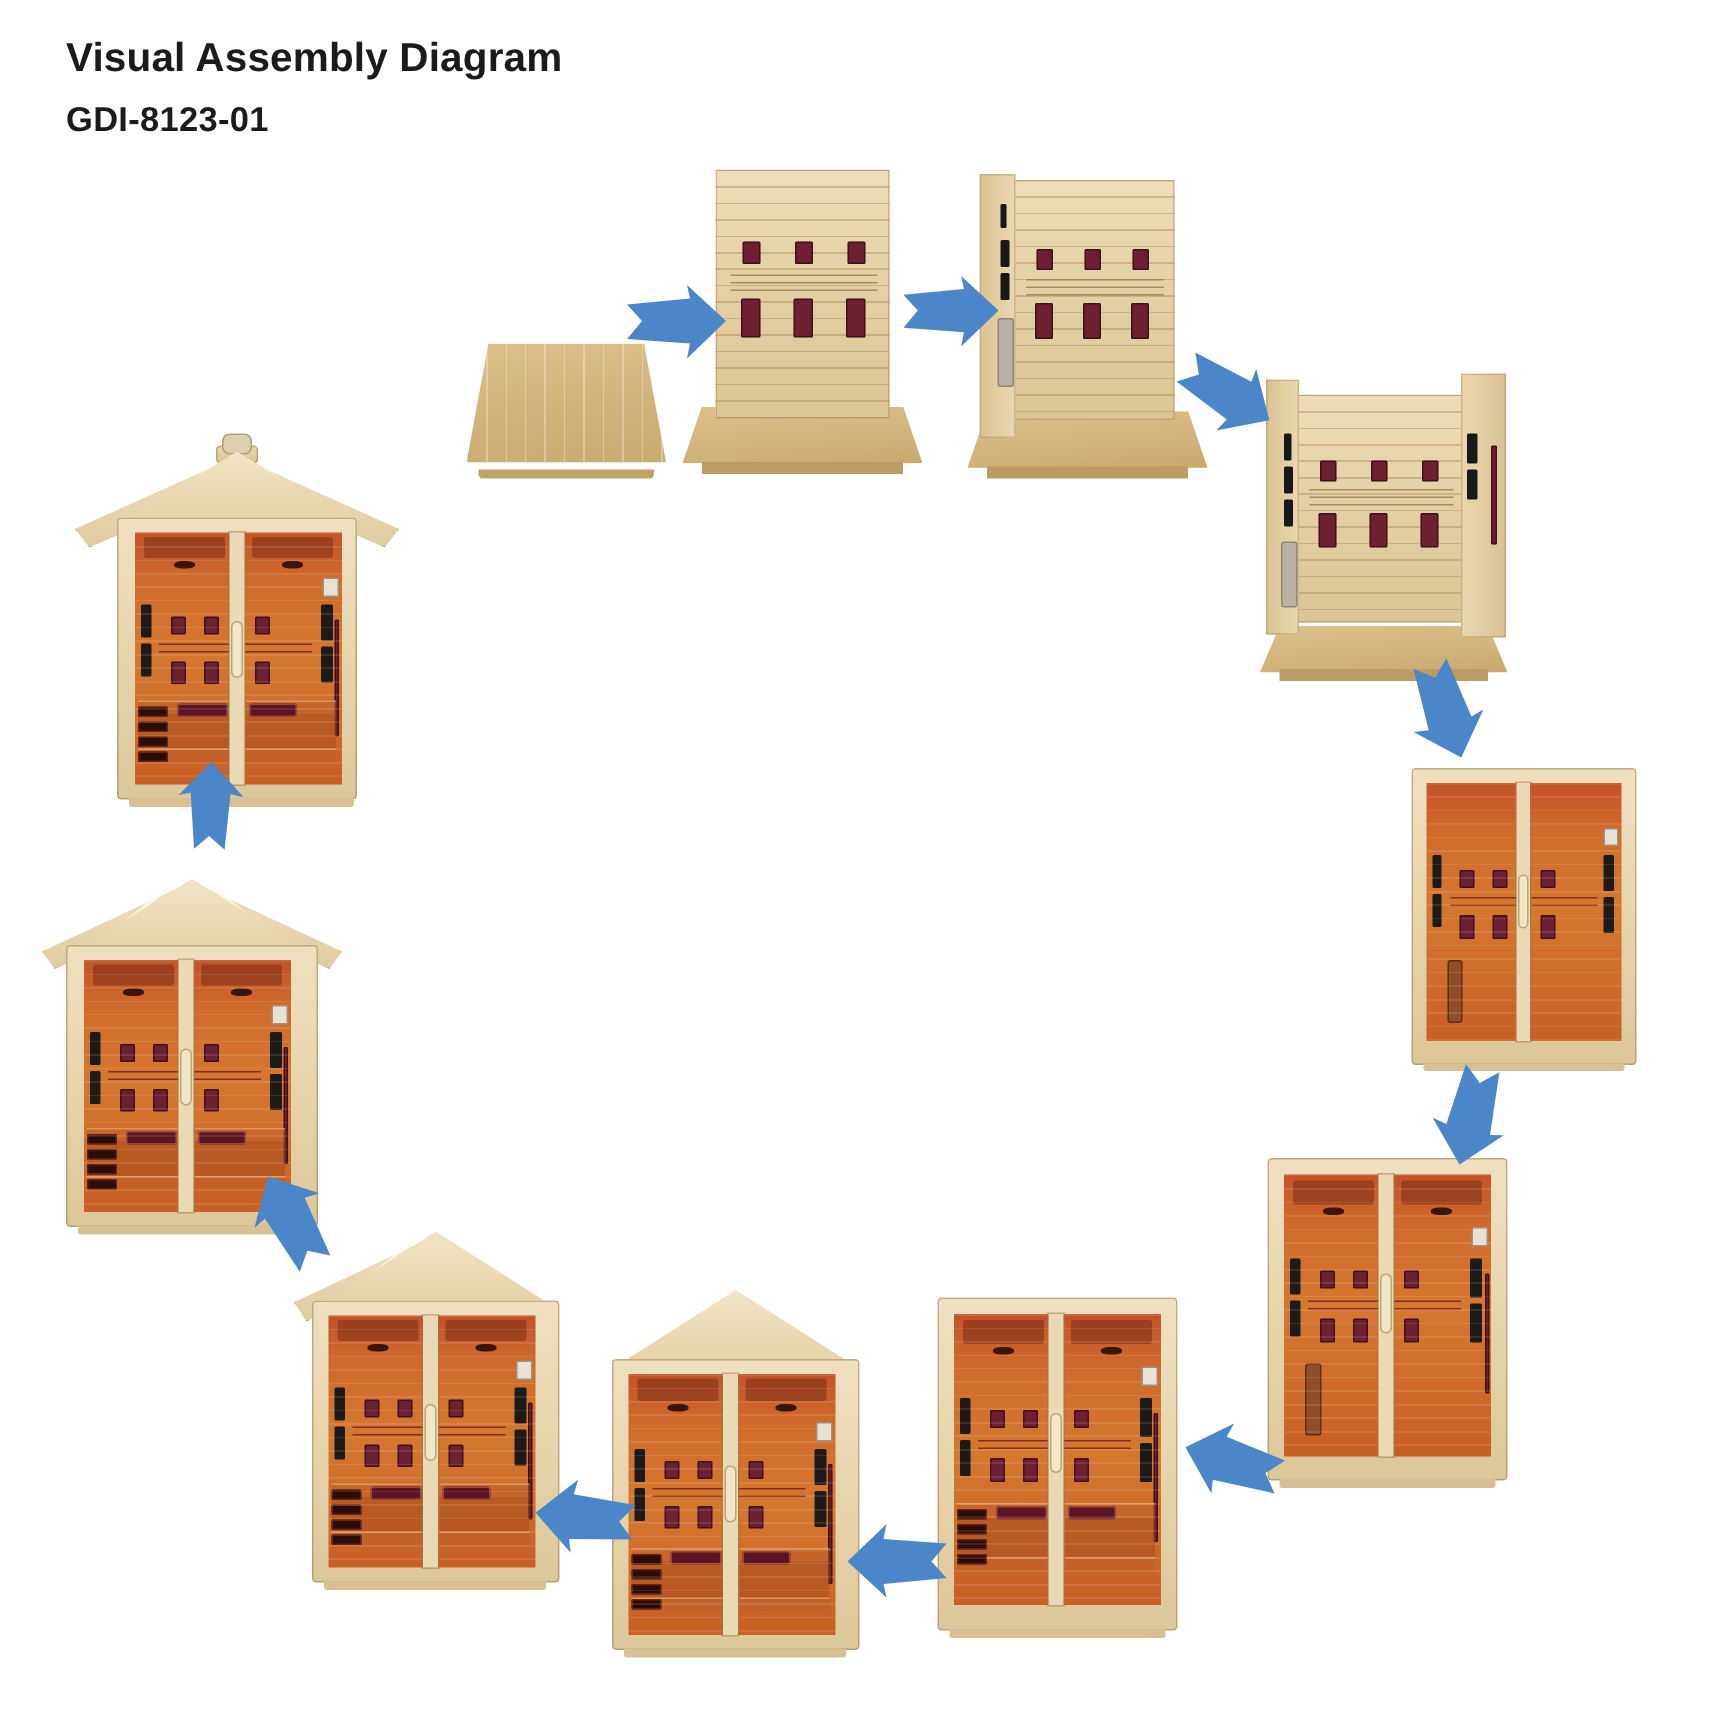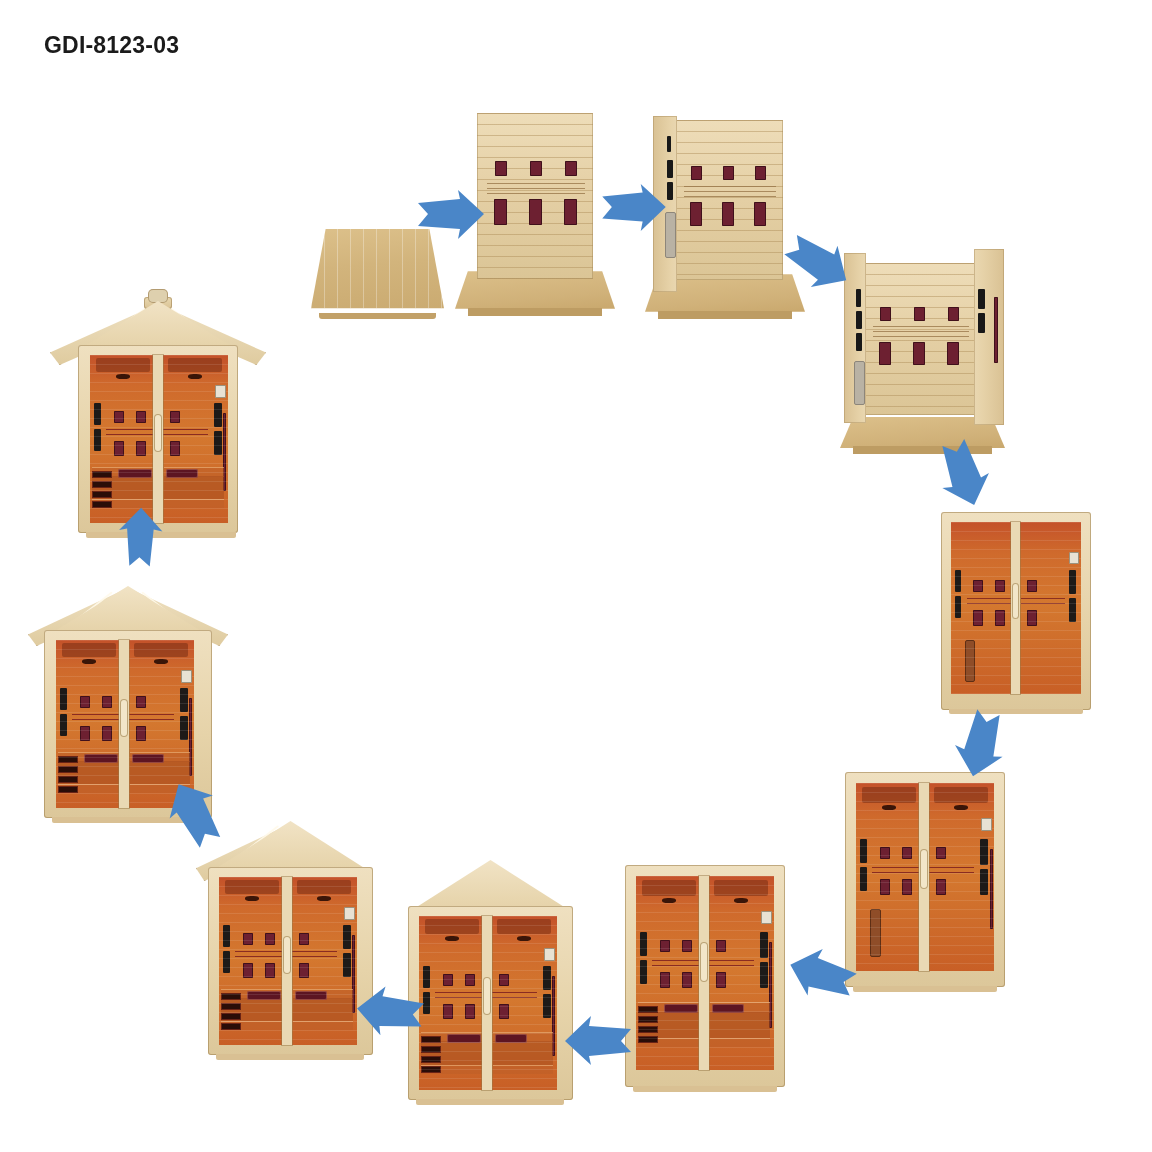--- a/index.html
+++ b/index.html
@@ -145,21 +145,22 @@
 
   
   [data-interactable="true"]{cursor:default;}
 </style>
 </head>
 <body>
 
 <div id="canvas" data-interactable="false">
 
   <div class="title-block" data-interactable="false">
-    <div class="doc-code" data-interactable="false">GDI-8123-03</div>
+    <div class="doc-title" data-interactable="false">Visual Assembly Diagram</div>
+    <div class="doc-code" data-interactable="false">GDI-8123-01</div>
   </div>
 
   <div class="step" data-interactable="true" style="left:311px;top:229px;width:133px;height:90px;">
     <div class="floor-slab" data-interactable="false"></div>
     <div class="slab-feet" data-interactable="false"></div>
   </div>
 
   <div class="step" data-interactable="true" style="left:455px;top:113px;width:160px;height:203px;">
     <div class="base-deck" data-interactable="false"></div>
     <div class="deck-feet" data-interactable="false"></div>

